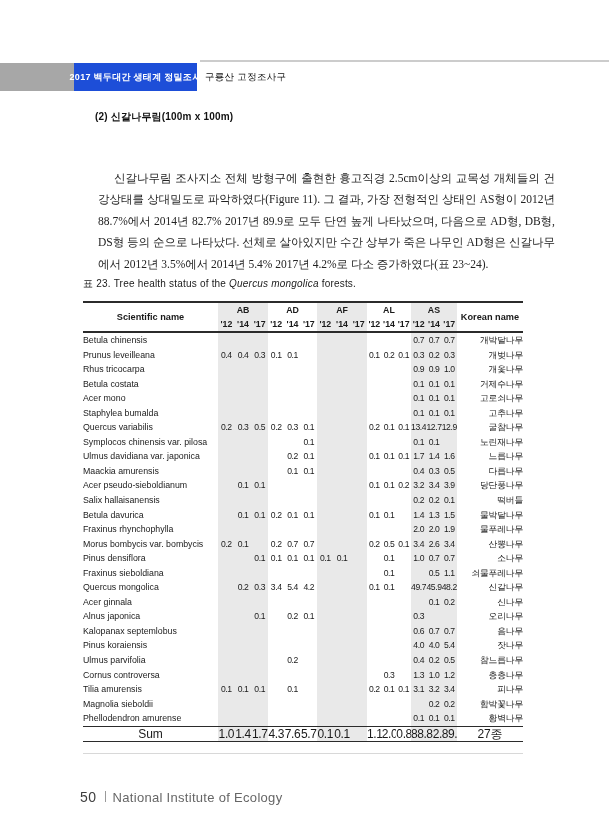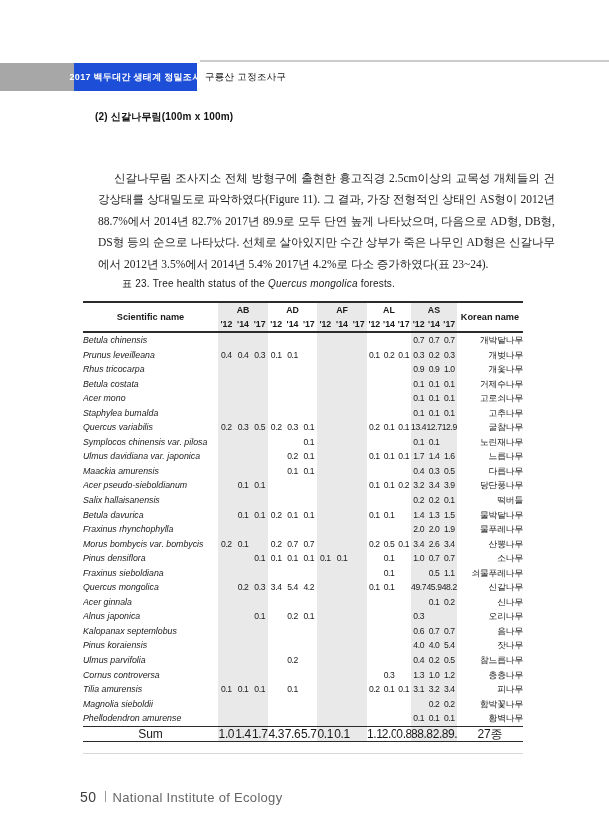--- a/index.html
+++ b/index.html
@@ -27,40 +27,40 @@
     letter-spacing:0.2px; white-space:nowrap;
   }
   .body-paragraph {
     position:absolute; top:152px; left:82px; width:457px;
     font-family:"Liberation Serif", serif; font-size:11.5px; line-height:21.4px;
     text-align:justify; text-indent:16px; color:#222; margin:16px;
   }
   
   .table-caption {
     position:absolute; top:277px; left:83px; font-size:10px; color:#1a1a1a;
-    letter-spacing:0.2px; white-space:nowrap;margin-left:39px;
+    letter-spacing:0.2px; white-space:nowrap;
   }
   .table-caption .it { font-style:italic; }
   
   .health-table-wrap { position:absolute; top:301px; left:83px; width:440px; }
   table.health {
     border-collapse:collapse; table-layout:fixed; width:440px;
     font-size:8.6px; color:#1a1a1a;
     border-top:2px solid #2b2b2b; border-bottom:1.5px solid #2b2b2b;
   }
   table.health th, table.health td {
     padding:0; margin:0; font-weight:normal; overflow:hidden; white-space:nowrap;
     vertical-align:middle;
   }
   table.health thead th { font-weight:bold; font-size:8.8px; text-align:center; }
   table.health thead tr.grp th { height:14px; }
   table.health thead tr.yrs th { height:14px; border-bottom:2px solid #2b2b2b; }
   table.health thead th.span2 { border-bottom:2px solid #2b2b2b; font-size:9.2px; }
   table.health tbody td { height:14.55px; line-height:14.55px; }
-  td.sci { font-style:italic; padding-left:6px; text-align:left; font-size:8.8px; }
+  td.sci { padding-left:6px; text-align:left; font-size:8.8px; }
   td.num { text-align:center; letter-spacing:-0.4px; }
   td.kor { text-align:right; padding-right:4px; font-size:8.8px; letter-spacing:-0.2px; }
   .sh { background:#e9e9e9; }
   tr.sum-row td { border-top:1.5px solid #2b2b2b; height:15.5px; line-height:15.5px; font-size:12px; }
   tr.sum-row td.sci { font-style:normal; text-align:center; padding-left:0; }
   tr.sum-row td.kor { text-align:center; padding-right:0; }
   .post-table-rule { position:absolute; top:753px; left:83px; width:440px; height:1px; background:#d8d8d8; }
   
   .footer { position:absolute; top:788px; left:80px; display:flex; align-items:center; }
   .footer .pagenum { font-size:14px; color:#3d3d3d; letter-spacing:0.5px; }

